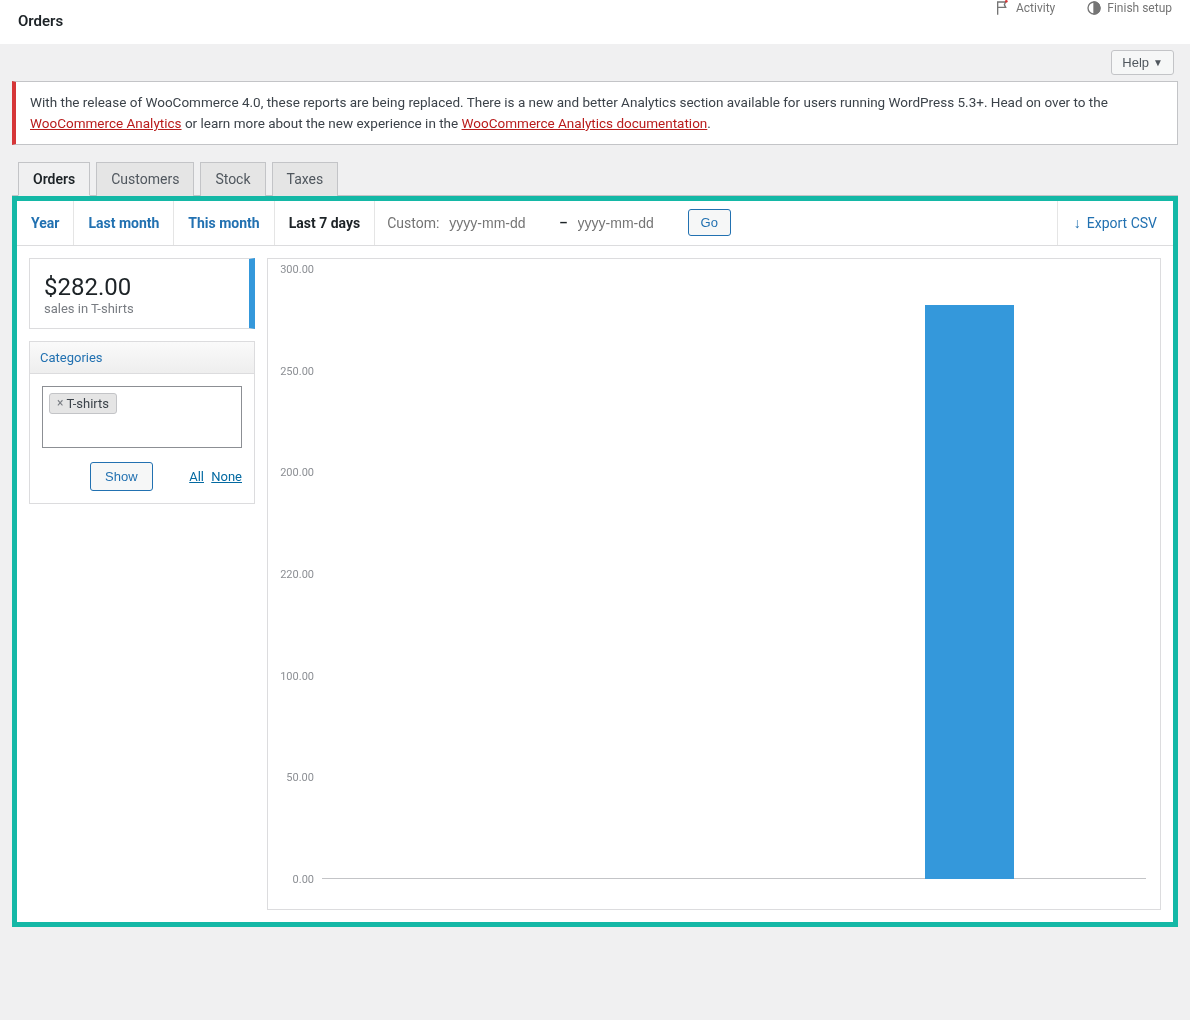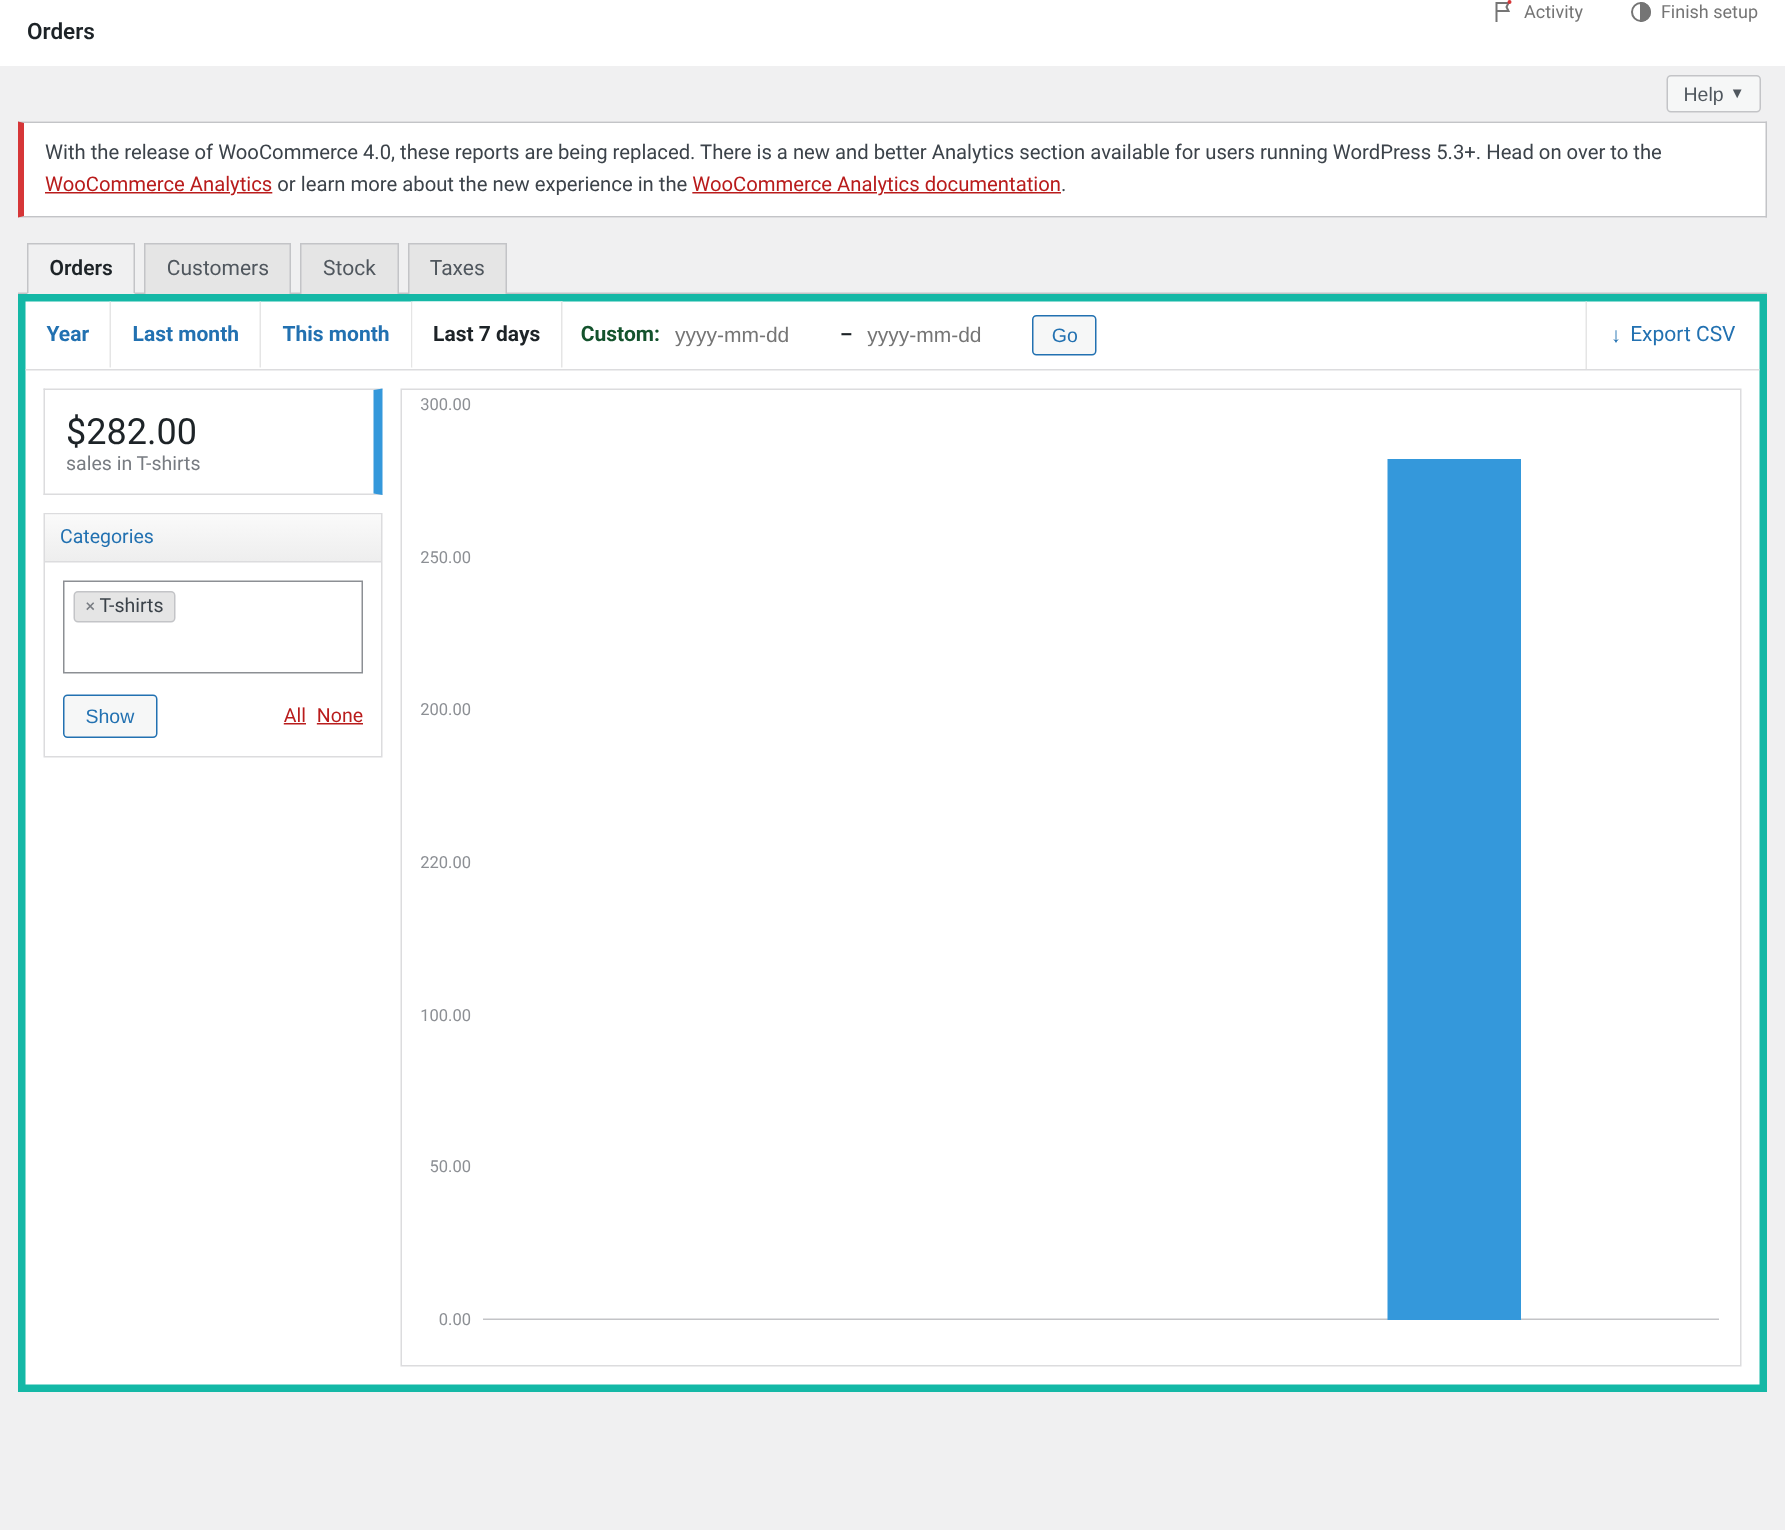--- a/index.html
+++ b/index.html
@@ -113,21 +113,21 @@
       border-right: 1px solid #e5e5e5;
       cursor: pointer;
     }
     .range-item.active { color: #1d2327; background: #fff; }
     .custom-group {
       display: flex;
       align-items: center;
       gap: 10px;
       padding: 0 12px;
     }
-    .custom-label { font-weight: 700; color: #14532d; font-size: 14px; text-align: right; }
+    .custom-label { font-weight: 400; color: #737373; font-size: 14px; text-align: right; }
     .date-input {
       border: none;
       font-size: 14px;
       color: #8c8f94;
       width: 100px;
       outline: none;
       background: transparent;
     }
     .dash { color: #1d2327; font-weight: 700; }
     .go-btn {
@@ -194,32 +194,33 @@
       padding: 2px 7px;
       font-size: 13px;
       color: #3c434a;
     }
     .tag .x { color: #787c82; margin-right: 3px; cursor: pointer; font-size: 12px; }
     .cat-actions {
       display: flex;
       align-items: center;
       justify-content: space-between;
       margin-top: 14px;
+      margin-left: 48px;
     }
     .show-btn {
       border: 1px solid #2271b1;
       background: #f6f7f7;
       color: #2271b1;
       padding: 6px 14px;
       border-radius: 3px;
       font-size: 13px;
       cursor: pointer;
     }
     .link-small {
-      color: #b91c1c;
+      color: #0369a1;
       text-decoration: underline;
       font-size: 13px;
       cursor: pointer;
     }
     .chart-area {
       flex: 1;
       border: 1px solid #dcdcde;
       background: #fff;
       position: relative;
     }

